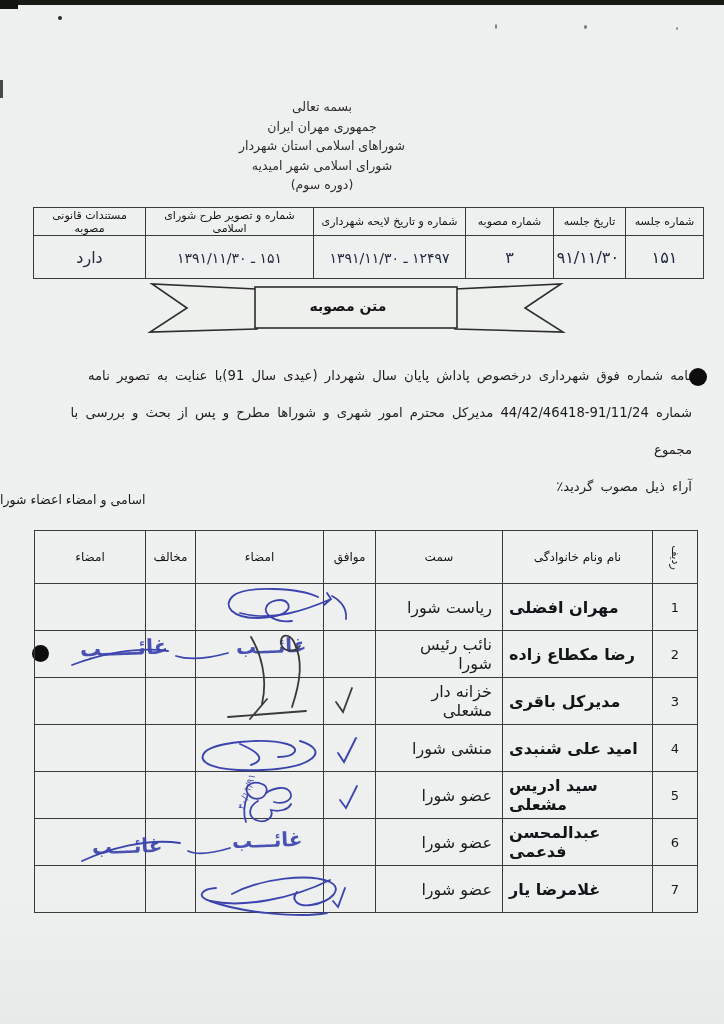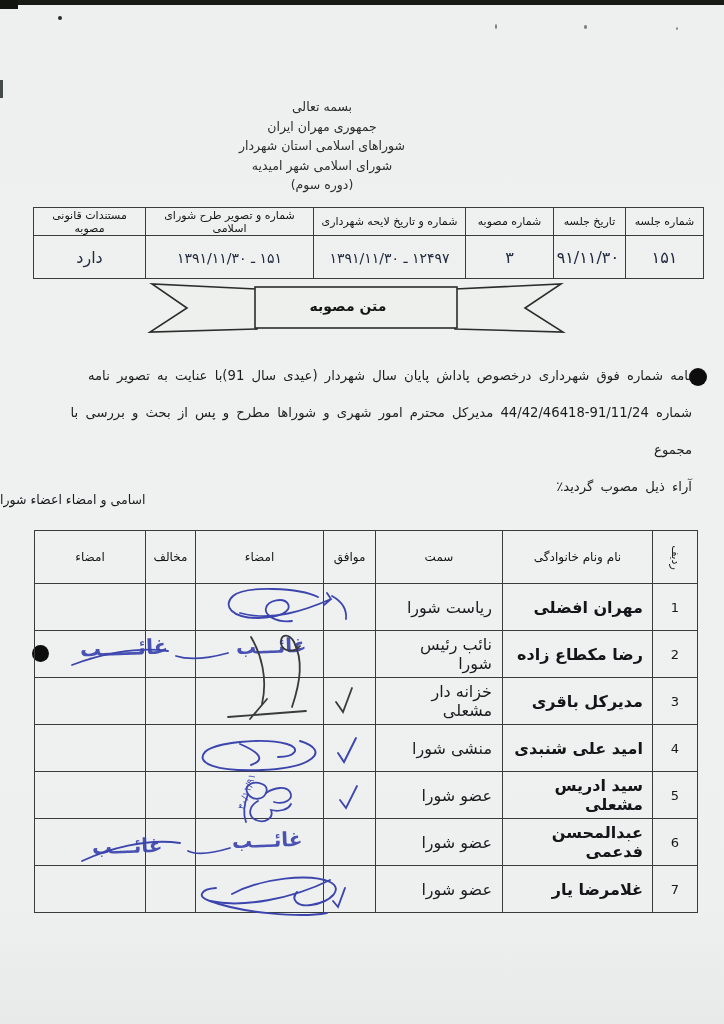--- a/index.html
+++ b/index.html
@@ -27,21 +27,21 @@
   .hw{font-size:16px;color:#212a3e;transform:rotate(-1.2deg);letter-spacing:1px;white-space:nowrap;}
   
   .banner-text{font-weight:bold;font-size:14px;color:#161616;text-align:center;}
   
   .body-text{left:40px;top:357px;width:652px;direction:rtl;
     font-size:13.2px;line-height:37px;color:#1c1c1c;word-spacing:3px;}
   .section-title{left:0;top:492px;width:595px;font-weight:normal;font-size:12.5px;color:#17191c;}
   .t2 th{height:52px;font-size:12px;}
   .t2 td{height:46px;font-size:16px;}
   .t2 .c-num{text-align:center;font-size:13px;color:#17181a;}
-  .t2 .c-name{font-weight:bold;text-align:right;padding-right:9px;color:#141518;}
+  .t2 .c-name{font-weight:bold;text-align:left;padding-right:9px;color:#141518;}
   .t2 .c-role{text-align:right;padding-right:10px;color:#1a1b1e;}
   .rotated{display:inline-block;transform:rotate(90deg);font-size:11px;white-space:nowrap;}
   
   .ink-word{position:absolute;direction:rtl;color:#3c45ae;font-size:20px;white-space:nowrap;
     transform:rotate(-2deg);font-weight:bold;opacity:.92;}
   .ink-date{position:absolute;color:#3c45ae;font-size:9.5px;transform:rotate(-72deg);white-space:nowrap;}
   svg.overlay{position:absolute;left:0;top:0;pointer-events:none;}
 </style>
 </head>
 <body>

